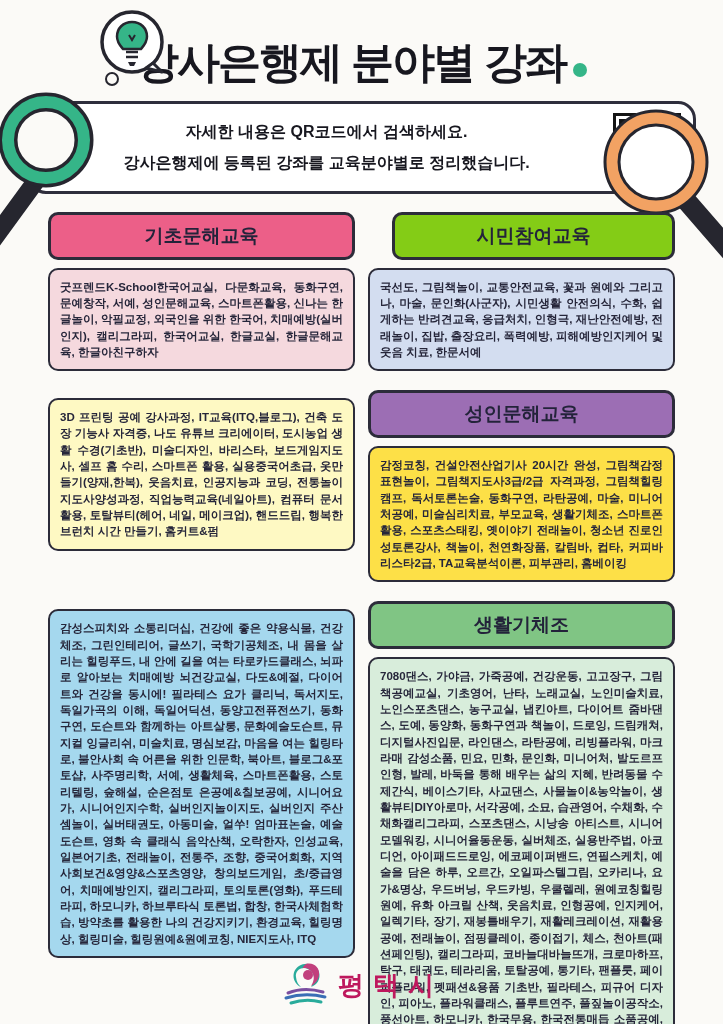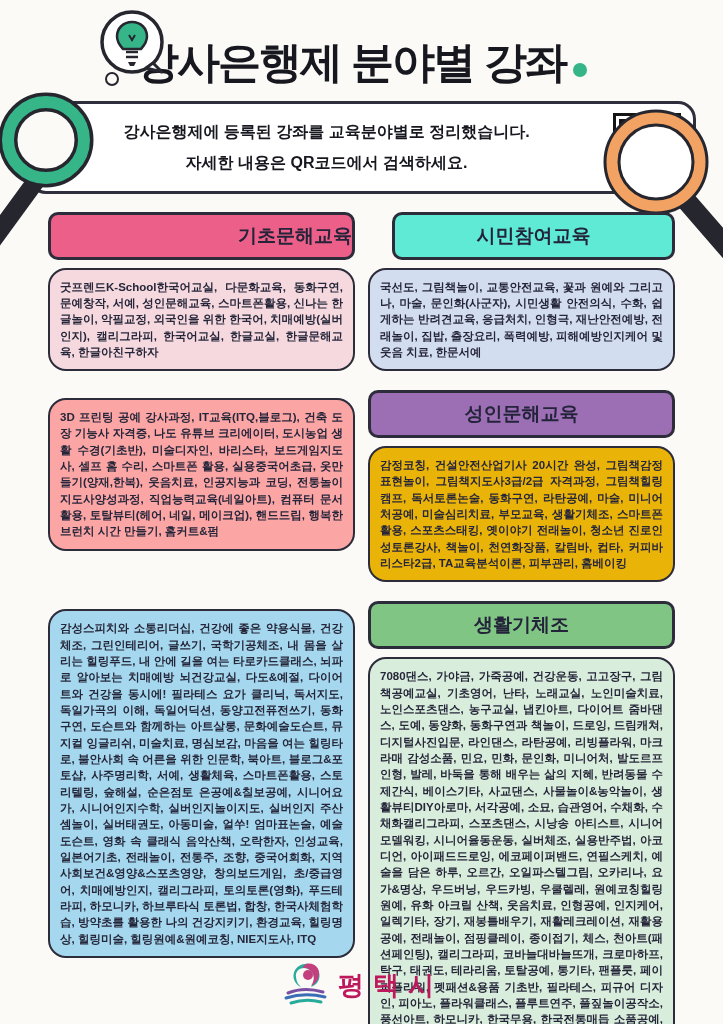--- a/index.html
+++ b/index.html
@@ -28,21 +28,21 @@
   .deco{position:absolute;z-index:2;pointer-events:none;}
   .mag-green{left:-18px;top:92px;color:#35b588;}
   .mag-orange{right:-26px;top:98px;color:#f2a263;}
 
   
   .grid{position:relative;z-index:3;width:627px;margin:18px auto 0;
     display:grid;grid-template-columns:1fr 1fr;column-gap:13px;row-gap:19px;align-items:start;}
   .cat{display:block;}
   .cat-header{border:3px solid #2c2c3a;border-radius:10px;text-align:center;
     padding:8px 0;font-size:19px;font-weight:800;color:#23233a;letter-spacing:0px;}
-  .cat-body{margin-top:8px;border:2px solid #2c2c3a;border-radius:18px;background:#fff;
+  .cat-body{margin-top:8px;border:2px solid #2c2c3a;border-radius:10px;background:#fff;
     padding:9px 10px;font-size:11.5px;line-height:1.42;font-weight:600;color:#26263a;
     text-align:justify;word-break:break-all;}
 
   
   .footer{position:absolute;left:0;right:0;bottom:12px;z-index:3;
     display:flex;justify-content:center;align-items:center;gap:8px;}
   .city-name{font-size:26px;font-weight:800;color:#be185d;letter-spacing:9px;}
 </style>
 </head>
 <body>
@@ -77,22 +77,22 @@
       </svg>
     </div>
     <span class="tiny-ring"></span>
 
     <div class="title-row">
       <h1 class="poster-title"><span>강사은행제 분야별 강좌</span><span class="title-dot" style="color: rgb(53, 181, 136);"></span></h1>
     </div>
 
     <div class="subtitle-box">
       <div class="subtitle-text">
+        <div>자세한 내용은 QR코드에서 검색하세요.</div>
         <div>강사은행제에 등록된 강좌를 교육분야별로 정리했습니다.</div>
-        <div>자세한 내용은 QR코드에서 검색하세요.</div>
       </div>
       <div class="qr">
         <svg viewBox="0 0 21 21" shape-rendering="crispEdges">
             <rect x="8" y="0" width="1" height="1" fill="#151515"></rect>
             <rect x="9" y="0" width="1" height="1" fill="#151515"></rect>
             <rect x="11" y="0" width="1" height="1" fill="#151515"></rect>
             <rect x="12" y="0" width="1" height="1" fill="#151515"></rect>
             <rect x="8" y="1" width="1" height="1" fill="#151515"></rect>
             <rect x="9" y="1" width="1" height="1" fill="#151515"></rect>
             <rect x="10" y="1" width="1" height="1" fill="#151515"></rect>
@@ -207,36 +207,36 @@
             <rect x="1" y="15" width="5" height="5" fill="#ffffff"></rect>
             <rect x="2" y="16" width="3" height="3" fill="#151515"></rect>
           </svg>
       </div>
     </div>
   </div>
 
   <main class="grid">
 
     <section class="cat">
-      <div class="cat-header" style="background-color: rgb(236, 95, 136); text-align: right;">기초문해교육</div>
+      <div class="cat-header" style="background-color: rgb(236, 95, 136);">기초문해교육</div>
       <div class="cat-body" style="background-color: rgb(245, 217, 222);">굿프렌드K-School한국어교실, 다문화교육, 동화구연, 문예창작, 서예, 성인문해교육, 스마트폰활용, 신나는 한글놀이, 악필교정, 외국인을 위한 한국어, 치매예방(실버인지), 캘리그라피, 한국어교실, 한글교실, 한글문해교육, 한글아친구하자</div>
     </section>
 
     <section class="cat">
-      <div class="cat-header" style="background-color: #5eead4; margin-left: 24px;">시민참여교육</div>
+      <div class="cat-header" style="background-color: #84cc16; margin-left: 24px;">시민참여교육</div>
       <div class="cat-body" style="background-color: rgb(211, 221, 240);">국선도, 그림책놀이, 교통안전교육, 꽃과 원예와 그리고 나, 마술, 문인화(사군자), 시민생활 안전의식, 수화, 쉽게하는 반려견교육, 응급처치, 인형극, 재난안전예방, 전래놀이, 집밥, 출장요리, 폭력예방, 피해예방인지케어 및 웃음 치료, 한문서예</div>
     </section>
 
     <section class="cat">
-      <div class="cat-body" style="background-color: #fca5a5;">3D 프린팅 공예 강사과정, IT교육(ITQ,블로그), 건축 도장 기능사 자격증, 나도 유튜브 크리에이터, 도시농업 생활 수경(기초반), 미술디자인, 바리스타, 보드게임지도사, 셀프 홈 수리, 스마트폰 활용, 실용중국어초급, 옷만들기(양재,한복), 웃음치료, 인공지능과 코딩, 전통놀이지도사양성과정, 직업능력교육(네일아트), 컴퓨터 문서활용, 토탈뷰티(헤어, 네일, 메이크업), 핸드드립, 행복한 브런치 시간 만들기, 홈커트&amp;펌</div>
+      <div class="cat-body" style="background-color: #fef9c3;">3D 프린팅 공예 강사과정, IT교육(ITQ,블로그), 건축 도장 기능사 자격증, 나도 유튜브 크리에이터, 도시농업 생활 수경(기초반), 미술디자인, 바리스타, 보드게임지도사, 셀프 홈 수리, 스마트폰 활용, 실용중국어초급, 옷만들기(양재,한복), 웃음치료, 인공지능과 코딩, 전통놀이지도사양성과정, 직업능력교육(네일아트), 컴퓨터 문서활용, 토탈뷰티(헤어, 네일, 메이크업), 핸드드립, 행복한 브런치 시간 만들기, 홈커트&amp;펌</div>
     </section>
 
     <section class="cat">
       <div class="cat-header" style="background-color: rgb(156, 110, 180);">성인문해교육</div>
-      <div class="cat-body" style="background-color: #eab308;">감정코칭, 건설안전산업기사 20시간 완성, 그림책감정표현놀이, 그림책지도사3급/2급  자격과정,  그림책힐링캠프,  독서토론논술, 동화구연, 라탄공예, 마술, 미니어처공예, 미술심리치료, 부모교육, 생활기체조, 스마트폰활용, 스포츠스태킹, 옛이야기 전래놀이, 청소년 진로인성토론강사, 책놀이, 천연화장품, 칼림바, 컵타, 커피바리스타2급, TA교육분석이론, 피부관리, 홈베이킹</div>
+      <div class="cat-body" style="background-color: #fde047;">감정코칭, 건설안전산업기사 20시간 완성, 그림책감정표현놀이, 그림책지도사3급/2급  자격과정,  그림책힐링캠프,  독서토론논술, 동화구연, 라탄공예, 마술, 미니어처공예, 미술심리치료, 부모교육, 생활기체조, 스마트폰활용, 스포츠스태킹, 옛이야기 전래놀이, 청소년 진로인성토론강사, 책놀이, 천연화장품, 칼림바, 컵타, 커피바리스타2급, TA교육분석이론, 피부관리, 홈베이킹</div>
     </section>
 
     <section class="cat">
       <div class="cat-body" style="background-color: rgb(165, 216, 238);">감성스피치와 소통리더십, 건강에 좋은 약용식물, 건강체조, 그린인테리어, 글쓰기, 국학기공체조, 내 몸을 살리는 힐링푸드, 내 안에 길을 여는 타로카드클래스, 뇌파로 알아보는 치매예방 뇌건강교실, 다도&amp;예절, 다이어트와 건강을 동시에! 필라테스 요가 클리닉, 독서지도, 독일가곡의 이해, 독일어딕션, 동양고전퓨전쓰기, 동화구연, 도슨트와 함께하는 아트살롱, 문화예술도슨트, 뮤지컬 잉글리쉬, 미술치료, 명심보감, 마음을 여는 힐링타로, 불안사회 속 어른을 위한 인문학, 북아트, 블로그&amp;포토샵, 사주명리학, 서예, 생활체육, 스마트폰활용, 스토리텔링, 숲해설, 순은점토 은공예&amp;칠보공예, 시니어요가, 시니어인지수학, 실버인지놀이지도, 실버인지 주산 셈놀이, 실버태권도, 아동미술, 얼쑤! 엄마표논술, 예술도슨트, 영화 속 클래식 음악산책, 오락한자, 인성교육, 일본어기초, 전래놀이, 전통주, 조향, 중국어회화, 지역사회보건&amp;영양&amp;스포츠영양, 창의보드게임, 초/중급영어, 치매예방인지, 캘리그라피, 토의토론(영화), 푸드테라피, 하모니카, 하브루타식 토론법, 합창, 한국사체험학습, 방약초를 활용한 나의 건강지키기, 환경교육, 힐링명상, 힐링미술, 힐링원예&amp;원예코칭, NIE지도사, ITQ</div>
     </section>
 
     <section class="cat">
       <div class="cat-header" style="background-color: rgb(128, 197, 132);">생활기체조</div>
       <div class="cat-body" style="background-color: rgb(216, 237, 219);">7080댄스, 가야금, 가죽공예, 건강운동, 고고장구, 그림책공예교실, 기초영어, 난타, 노래교실, 노인미술치료, 노인스포츠댄스, 농구교실, 냅킨아트, 다이어트 줌바댄스, 도예, 동양화, 동화구연과 책놀이, 드로잉, 드림캐쳐, 디지털사진입문, 라인댄스, 라탄공예, 리빙플라워, 마크라매 감성소품, 민요, 민화, 문인화, 미니어처, 발도르프인형, 발레, 바둑을 통해 배우는 삶의 지혜, 반려동물 수제간식, 베이스기타, 사교댄스, 사물놀이&amp;농악놀이, 생활뷰티DIY아로마, 서각공예, 소묘, 습관영어, 수채화, 수채화캘리그라피, 스포츠댄스, 시낭송 아티스트, 시니어모델워킹, 시니어율동운동, 실버체조, 실용반주법, 아코디언, 아이패드드로잉, 에코페이퍼밴드, 연필스케치, 예술을 담은 하루, 오르간, 오일파스텔그림, 오카리나, 요가&amp;명상, 우드버닝, 우드카빙, 우쿨렐레, 원예코칭힐링원예, 유화 아크릴 산책, 웃음치료, 인형공예, 인지케어, 일렉기타, 장기, 재봉틀배우기, 재활레크레이션, 재활용공예, 전래놀이, 점핑클레이, 종이접기, 체스, 천아트(패션페인팅), 캘리그라피, 코바늘대바늘뜨개, 크로마하프, 탁구, 태권도, 테라리움, 토탈공예, 통기타,  팬플룻, 페이퍼플라워, 펫패션&amp;용품 기초반, 필라테스, 피규어 디자인, 피아노, 플라워클래스, 플루트연주, 풀짚놀이공작소, 풍선아트, 하모니카, 한국무용, 한국전통매듭 소품공예, 한글서예, 한지공예, 한지그림, 합창, 행복을 나누는 인형극, 홈베이킹, 회화, 웰빙댄스, 퀼트소품</div>
     </section>

